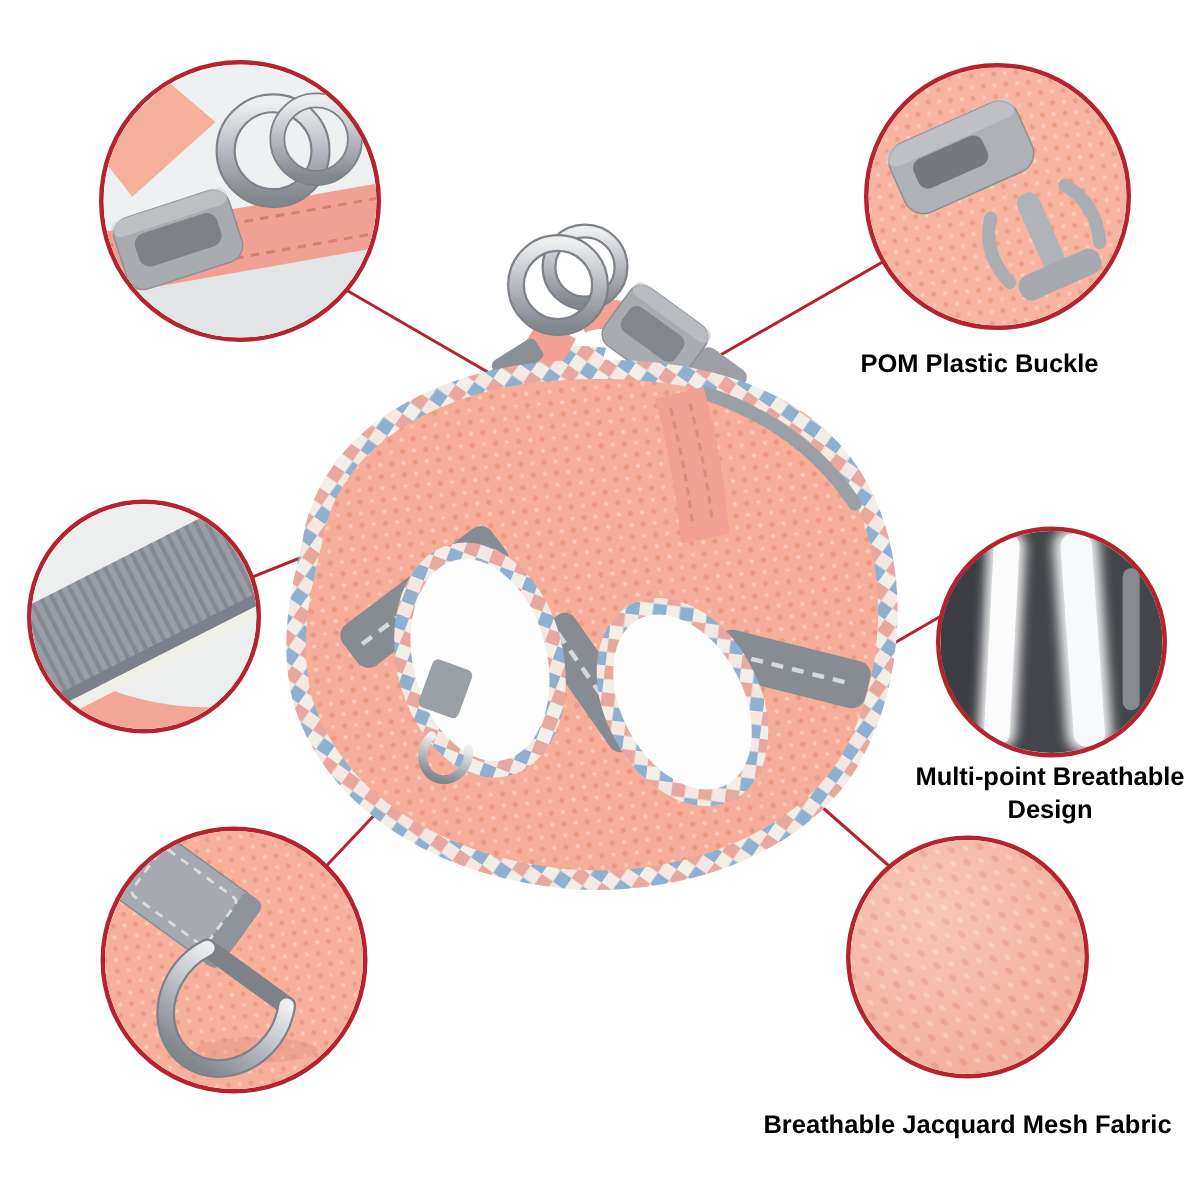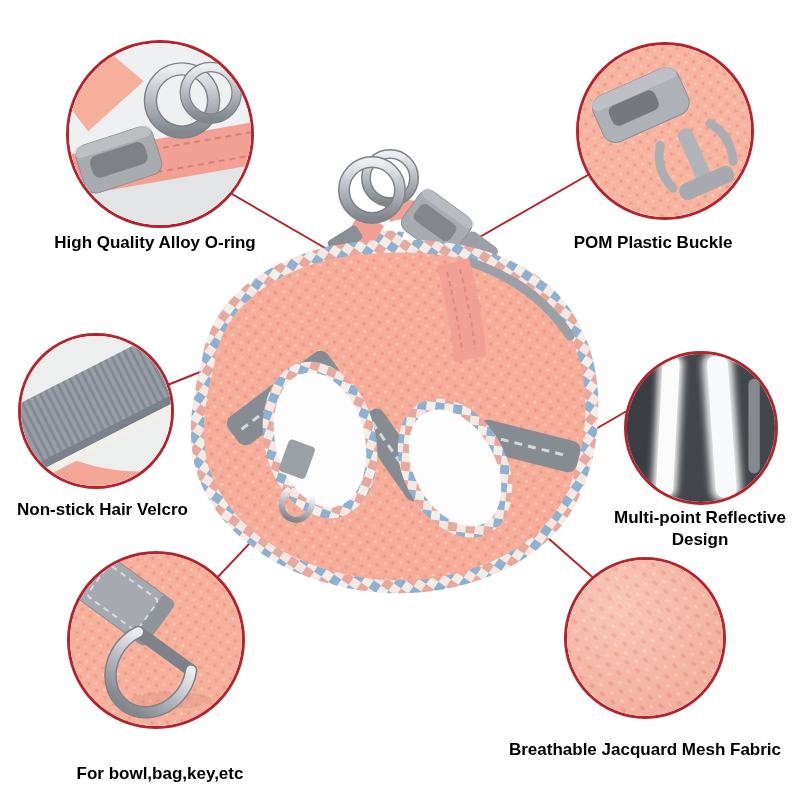--- a/index.html
+++ b/index.html
@@ -150,21 +150,20 @@
         <rect x="-42" y="-26" width="84" height="12" rx="6" fill="#cdd0d4" opacity="0.55"></rect>
       </g>
       <g>
         <circle cx="118" cy="60" r="33" fill="none" stroke="#7e8288" stroke-width="14"></circle>
         <circle cx="118" cy="60" r="33" fill="none" stroke="url(#sil1)" stroke-width="11"></circle>
         <circle cx="148" cy="52" r="27" fill="none" stroke="#7e8288" stroke-width="11"></circle>
         <circle cx="148" cy="52" r="27" fill="none" stroke="url(#sil1)" stroke-width="8.5"></circle>
       </g>
     </svg>
   </div>
-  <div class="label" style="left:15px;top:232px;width:280px;">High Quality Alloy O-ring</div>
 
   <div class="bubble" style="left:576px;top:42px;width:178px;height:178px;">
     <svg viewBox="0 0 178 178">
       <defs>
         <pattern id="mesh2" width="11" height="11" patternUnits="userSpaceOnUse" patternTransform="rotate(40)">
           <rect width="11" height="11" fill="#f7b4a1"></rect>
           <circle cx="3" cy="3" r="1.7" fill="#eb9e88"></circle>
           <circle cx="8.5" cy="8.5" r="1.4" fill="#fccaba"></circle>
         </pattern>
       </defs>
@@ -194,21 +193,20 @@
       </defs>
       <rect width="156" height="156" fill="#edeeee"></rect>
       <path d="M 0,96 C 40,132 100,148 156,138 L 156,156 L 0,156 Z" fill="#f3a695"></path>
       <g transform="translate(78,70) rotate(-27)">
         <rect x="-115" y="-36" width="230" height="72" fill="url(#ribs3)"></rect>
         <rect x="-115" y="28" width="230" height="8" fill="#7b818a"></rect>
         <rect x="-115" y="36" width="230" height="8" fill="#f1efe9"></rect>
       </g>
     </svg>
   </div>
-  <div class="label" style="left:0px;top:499px;width:205px;">Non-stick Hair Velcro</div>
 
   <div class="bubble" style="left:624px;top:351px;width:154px;height:154px;">
     <svg viewBox="0 0 156 156">
       <defs>
         <filter id="glow4" x="-40%" y="-40%" width="180%" height="180%">
           <feGaussianBlur stdDeviation="4"></feGaussianBlur>
         </filter>
       </defs>
       <rect width="156" height="156" fill="#43464b"></rect>
       <rect width="30" height="156" fill="#3a3d42"></rect>
@@ -216,21 +214,21 @@
         <rect x="30" y="2" width="26" height="152" rx="10" fill="#ffffff" filter="url(#glow4)" opacity="0.95"></rect>
         <rect x="34" y="4" width="18" height="148" rx="8" fill="#fbfbfc"></rect>
       </g>
       <g transform="rotate(-4 78 78)">
         <rect x="84" y="0" width="32" height="156" rx="11" fill="#ffffff" filter="url(#glow4)" opacity="0.9"></rect>
         <rect x="89" y="3" width="22" height="150" rx="9" fill="#f8f9fa"></rect>
       </g>
       <rect x="128" y="26" width="12" height="100" rx="6" fill="#c9ccd0" opacity="0.5"></rect>
     </svg>
   </div>
-  <div class="label" style="left:600px;top:507px;width:200px;">Multi-point Reflective Design</div>
+  <div class="label" style="left:600px;top:507px;width:200px;">Multi-point Breathable Design</div>
 
   <div class="bubble" style="left:67px;top:551px;width:178px;height:178px;">
     <svg viewBox="0 0 179 179">
       <defs>
         <pattern id="mesh5" width="11" height="11" patternUnits="userSpaceOnUse" patternTransform="rotate(40)">
           <rect width="11" height="11" fill="#f6b09c"></rect>
           <circle cx="3" cy="3" r="1.7" fill="#ea9c86"></circle>
           <circle cx="8.5" cy="8.5" r="1.4" fill="#fcc9b8"></circle>
         </pattern>
         <linearGradient id="sil5" x1="0" y1="0" x2="0" y2="1">
@@ -247,21 +245,20 @@
         <rect x="-36" y="-20" width="64" height="40" rx="4" fill="none" stroke="#d9dbde" stroke-width="2" stroke-dasharray="6 5"></rect>
       </g>
       <g transform="translate(95,106) rotate(36)">
         <path d="M -34,-6 L 34,-6" stroke="#7e8288" stroke-width="13" stroke-linecap="round" fill="none"></path>
         <path d="M -34,-6 A 40 46 0 1 0 34,-6" stroke="#7e8288" stroke-width="13" stroke-linecap="round" fill="none"></path>
         <path d="M -34,-6 L 34,-6" stroke="url(#sil5)" stroke-width="10" stroke-linecap="round" fill="none"></path>
         <path d="M -34,-6 A 40 46 0 1 0 34,-6" stroke="url(#sil5)" stroke-width="10" stroke-linecap="round" fill="none"></path>
       </g>
     </svg>
   </div>
-  <div class="label sub" style="left:40px;top:763px;width:240px;">For bowl,bag,key,etc</div>
 
   <div class="bubble" style="left:564px;top:557px;width:162px;height:162px;">
     <svg viewBox="0 0 164 164">
       <defs>
         <pattern id="mesh6" width="14" height="14" patternUnits="userSpaceOnUse" patternTransform="rotate(38)">
           <rect width="14" height="14" fill="#f7b4a1"></rect>
           <ellipse cx="4" cy="4" rx="3" ry="1.9" fill="#ec9d87"></ellipse>
           <ellipse cx="11" cy="11" rx="2.4" ry="1.5" fill="#fccaba"></ellipse>
         </pattern>
         <radialGradient id="soft6" cx="0.35" cy="0.3" r="0.9">

